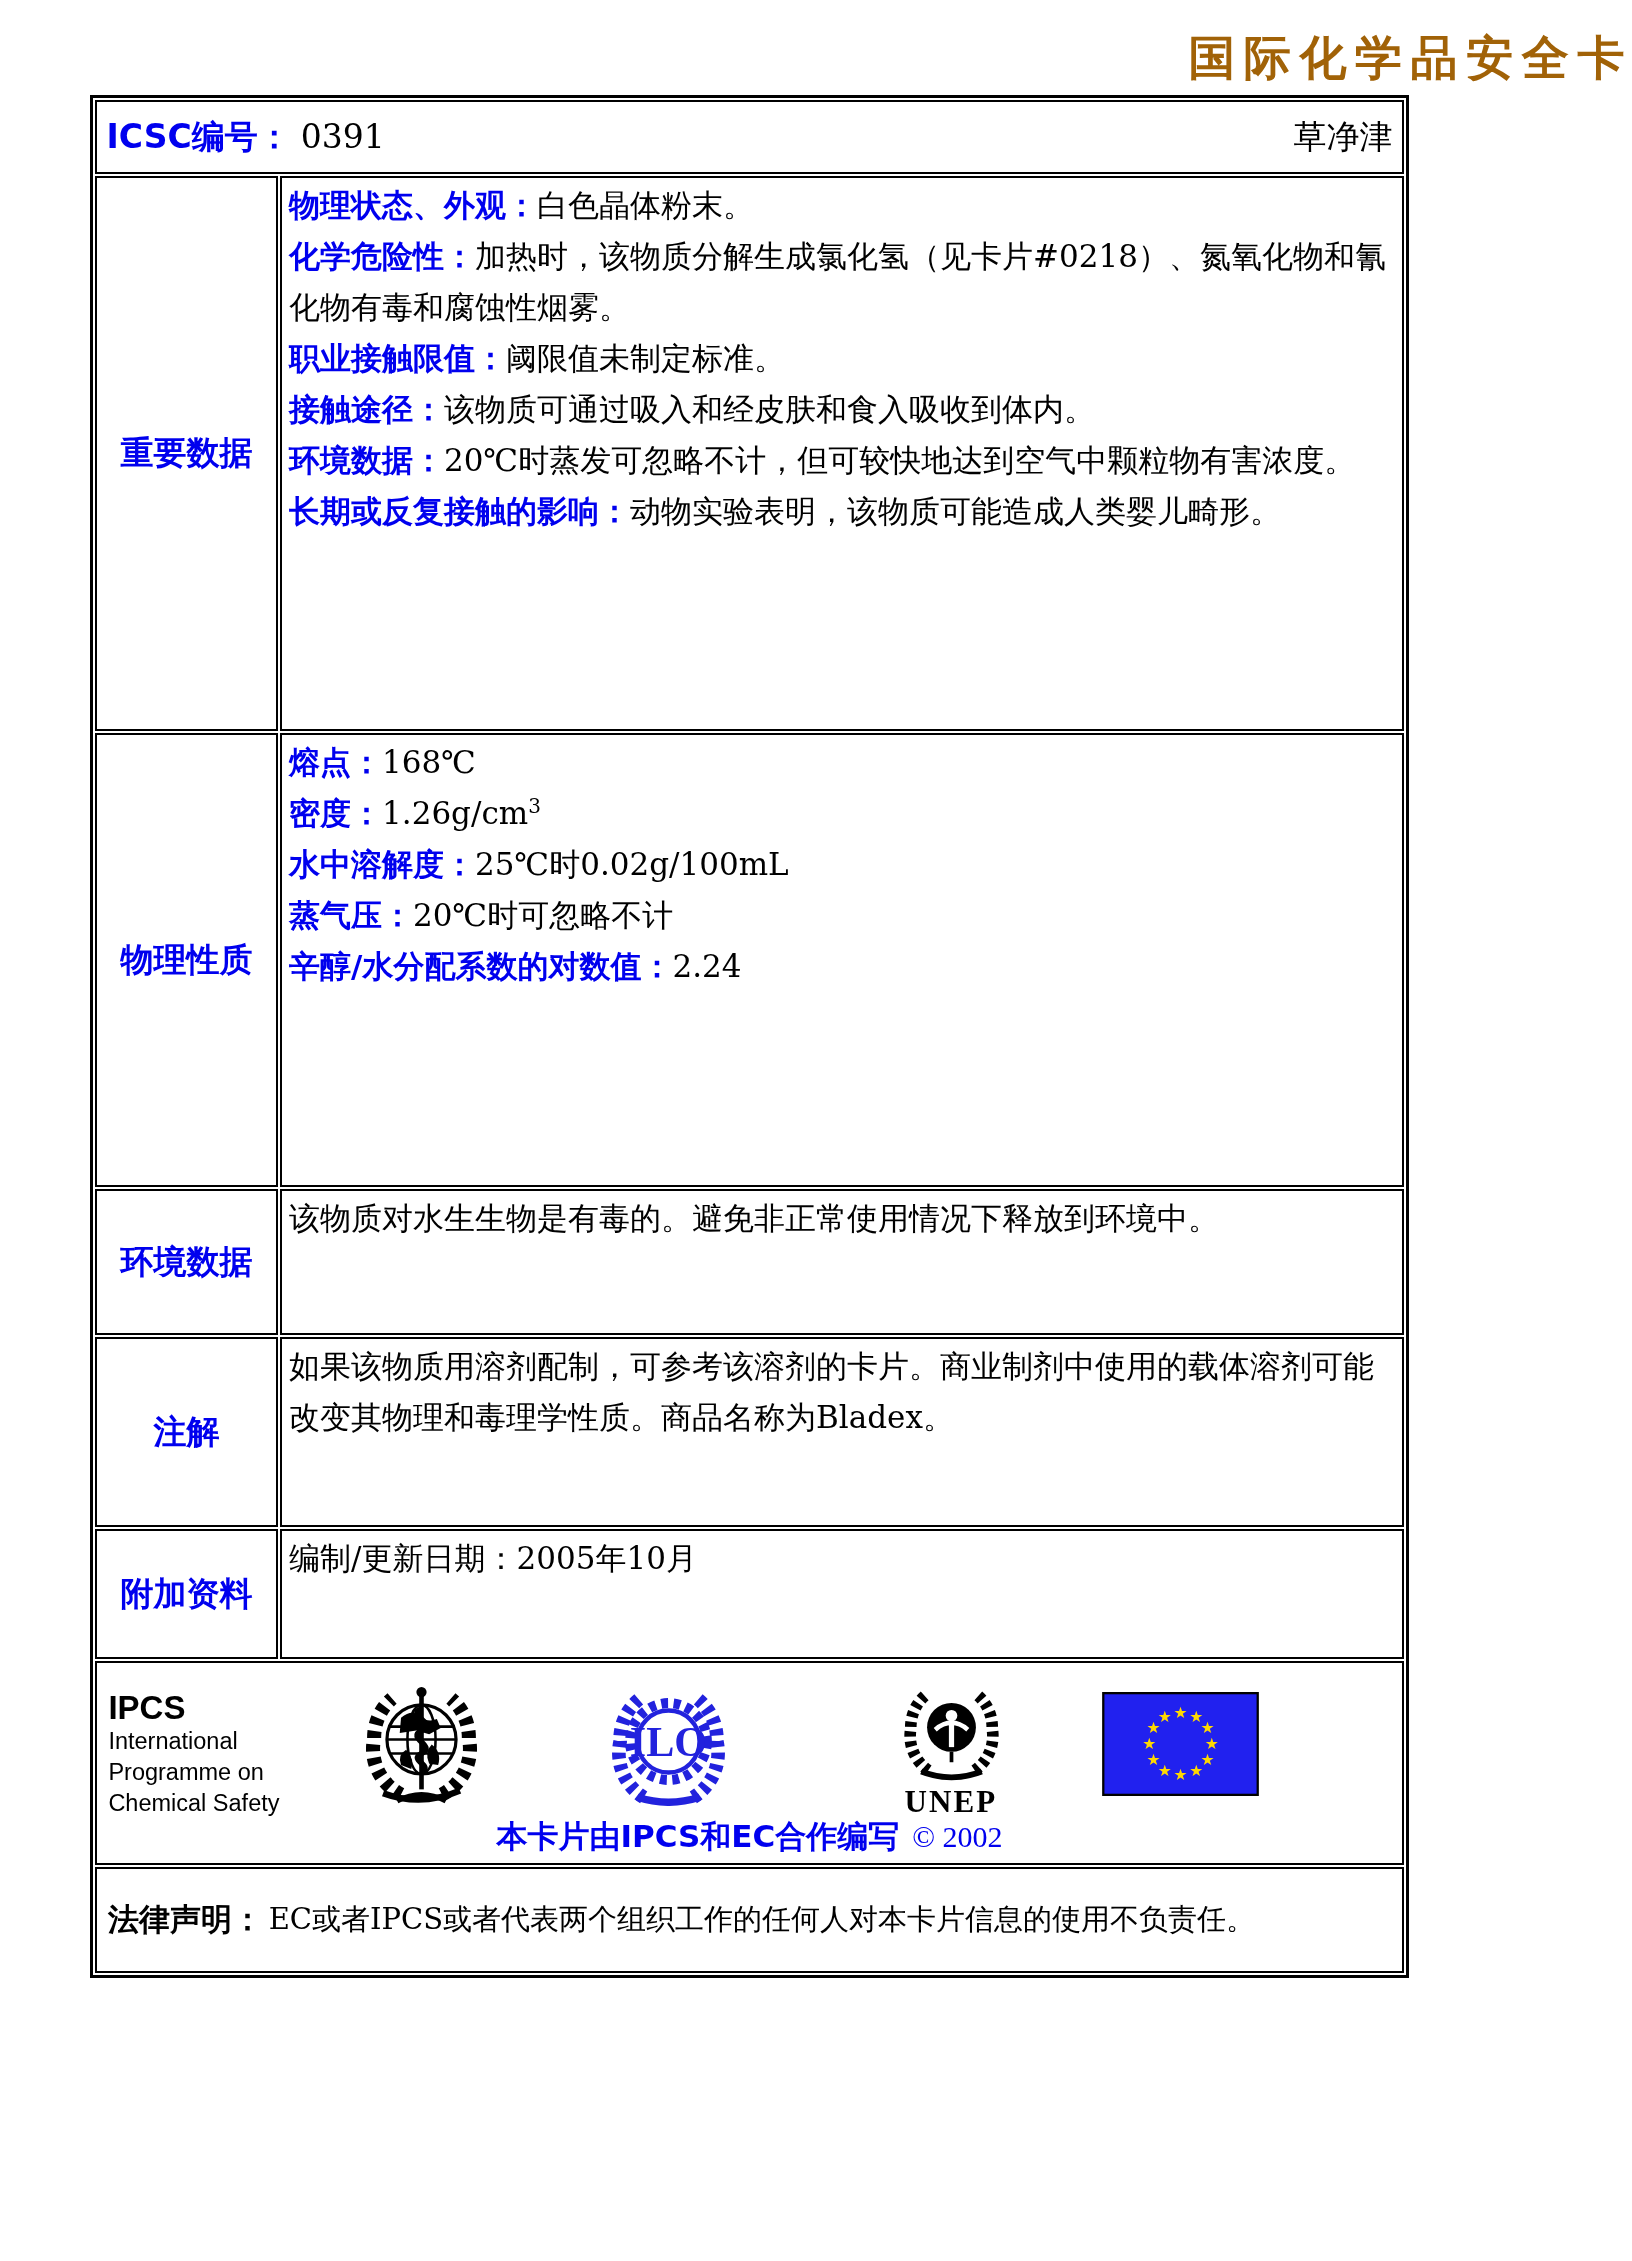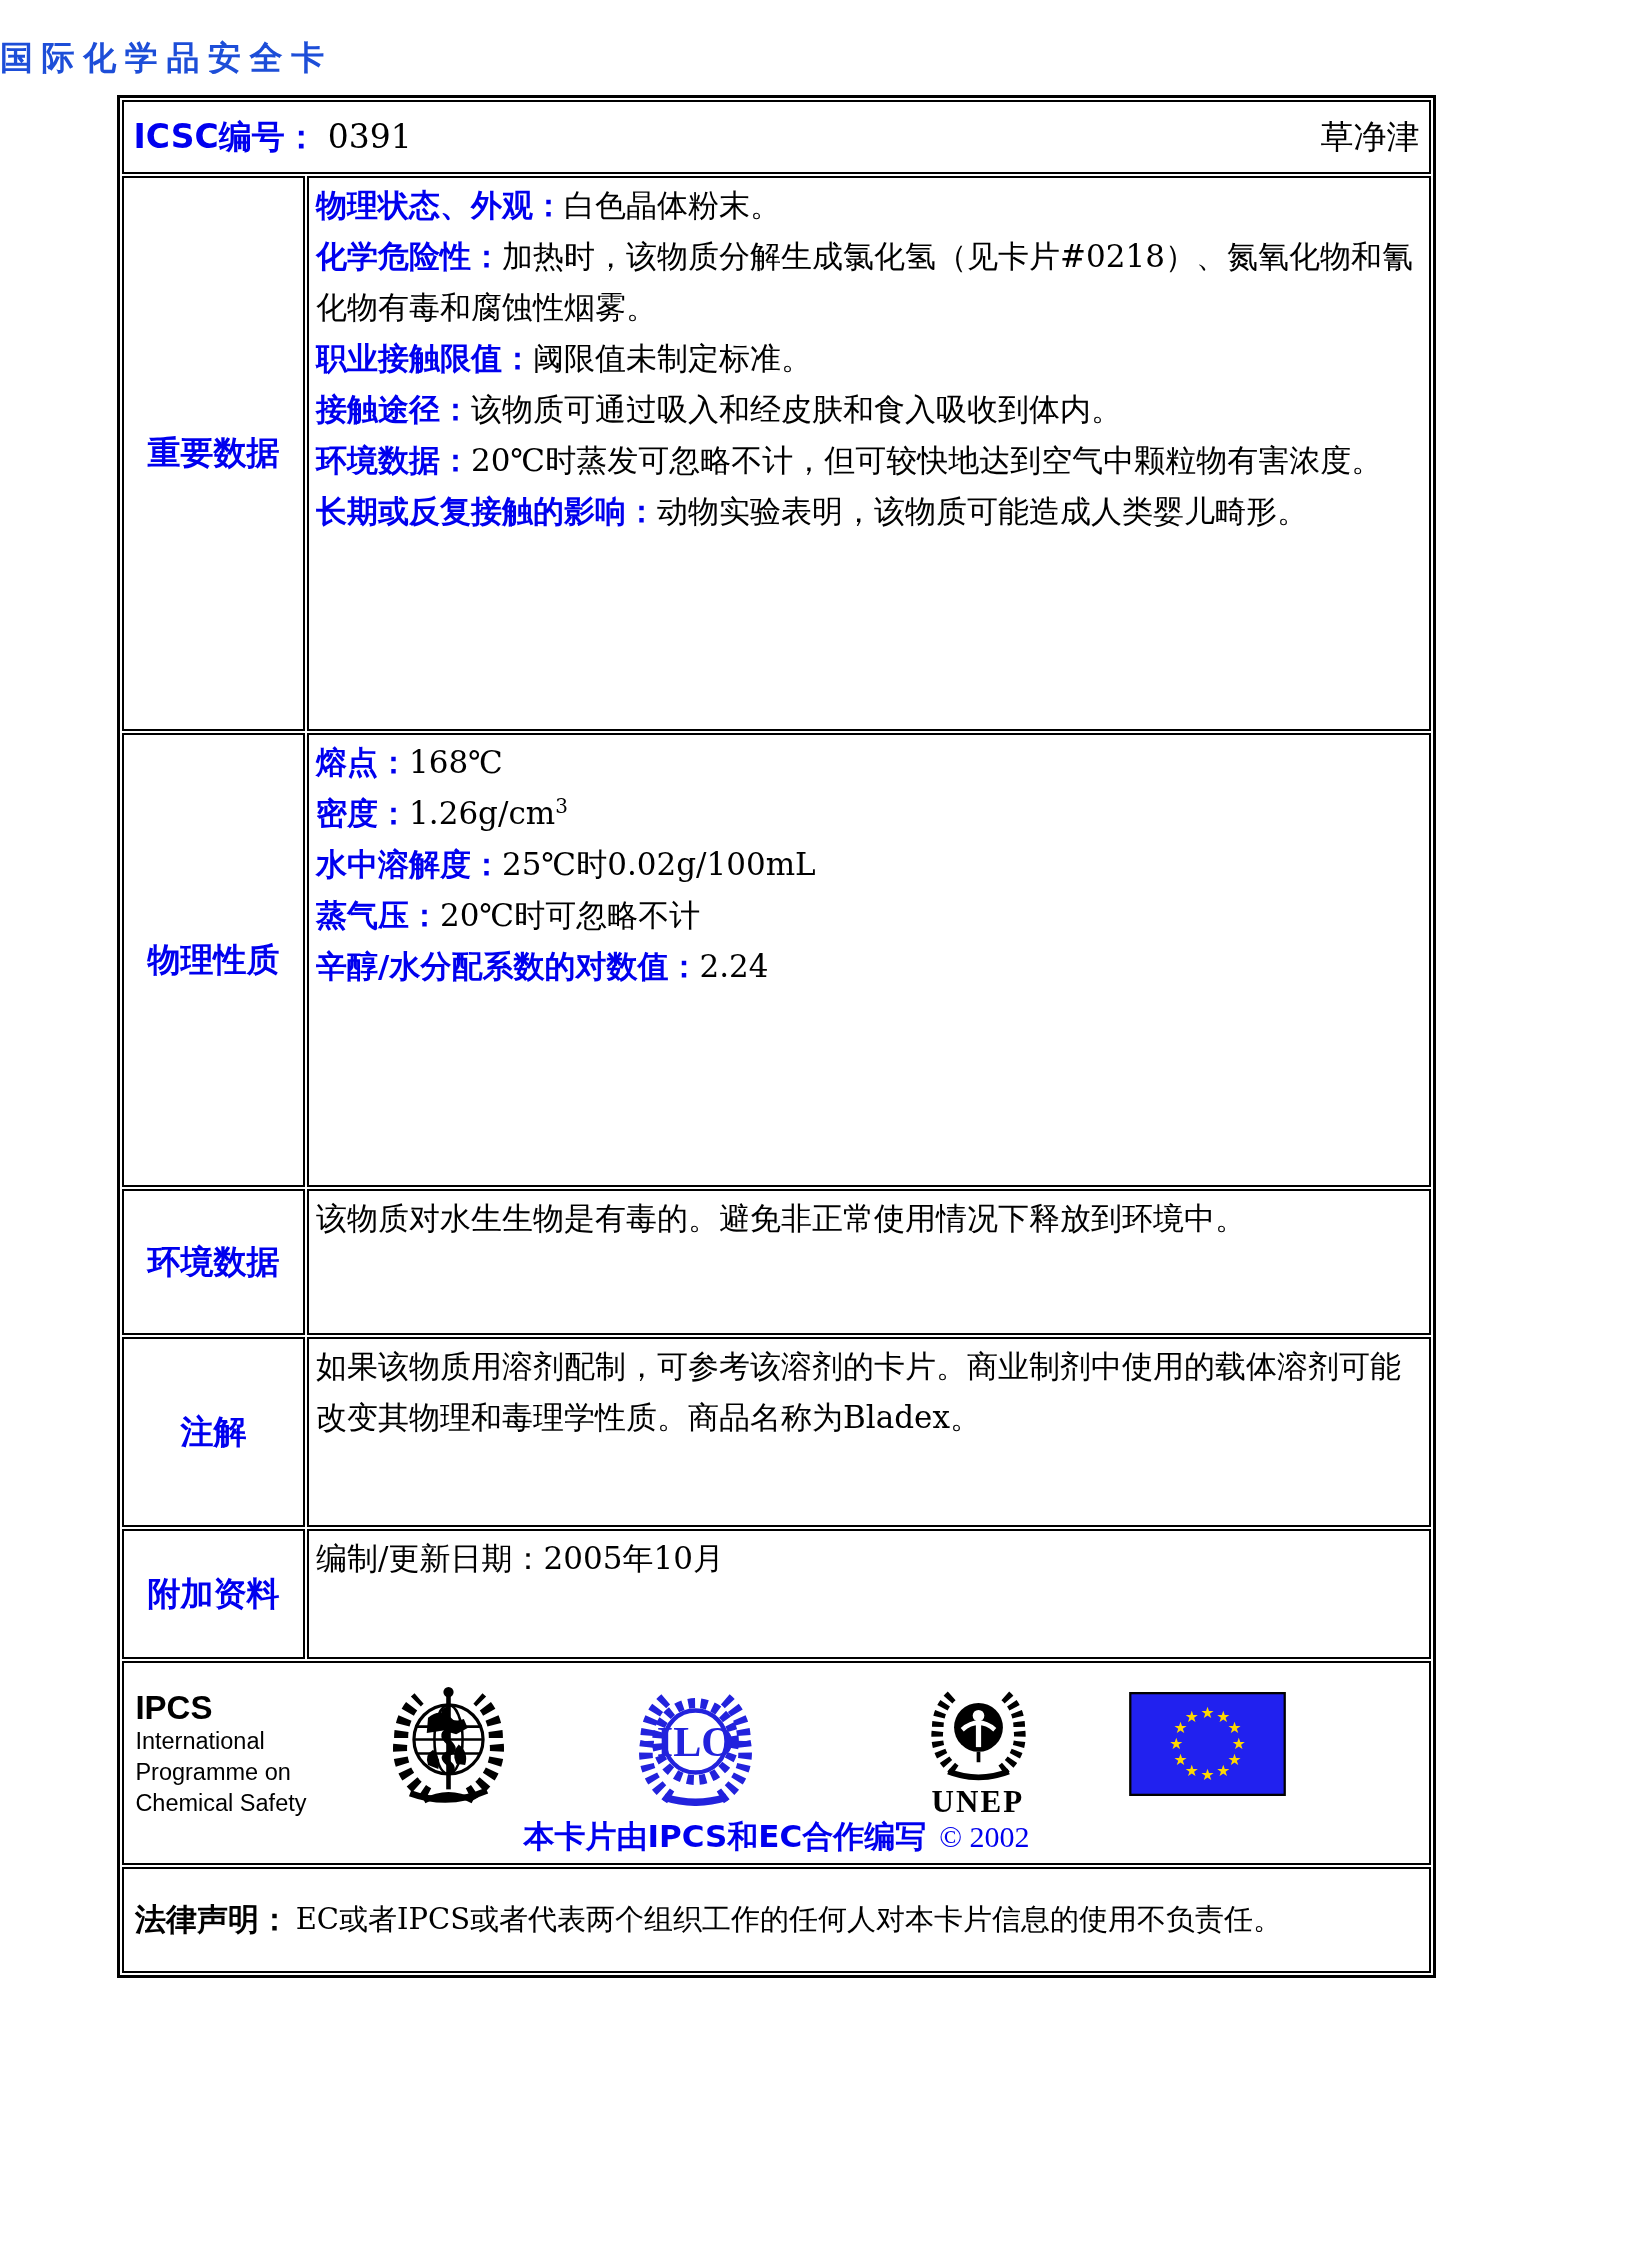--- a/index.html
+++ b/index.html
@@ -1,27 +1,27 @@
 <!DOCTYPE html>
 <html style="font-size:11.4px"><head>
 <meta charset="utf-8">
 <style>
   html,body{margin:0;padding:0;background:#fff;}
   body{width:1633px;height:2261px;position:relative;overflow:hidden;
        font-family:"DejaVu Serif","Liberation Serif",serif;color:#000;}
   .serif{font-family:"DejaVu Serif","Liberation Serif",serif;}
 
   .page-title{
-    margin-top:21.4px;height:74px;line-height:74px;text-align:left;
-    font-family:"DejaVu Sans","Liberation Sans",sans-serif;
-    font-weight:bold;font-size:33px;letter-spacing:8.6px;color:#1d4ed8;
+    margin-top:21.4px;height:74px;line-height:74px;text-align:right;
+    font-family:"DejaVu Sans","Liberation Sans",sans-serif;
+    font-weight:bold;font-size:47px;letter-spacing:8.6px;color:#a16207;
   }
 
   table.card{
-    margin-left:117px;width:1319px;table-layout:fixed;
+    margin-left:90px;width:1319px;table-layout:fixed;
     border:3.6px solid #000;border-collapse:separate;border-spacing:2.1px;
     background:#fff;
   }
   td{border:2.1px solid #000;background:#fff;overflow:hidden;}
   col.c-label{width:183px;}
 
   td.head-cell{
     text-align:center;vertical-align:middle;
     font-family:"DejaVu Sans","Liberation Sans",sans-serif;
     font-weight:bold;font-size:33px;color:#0000EE;

